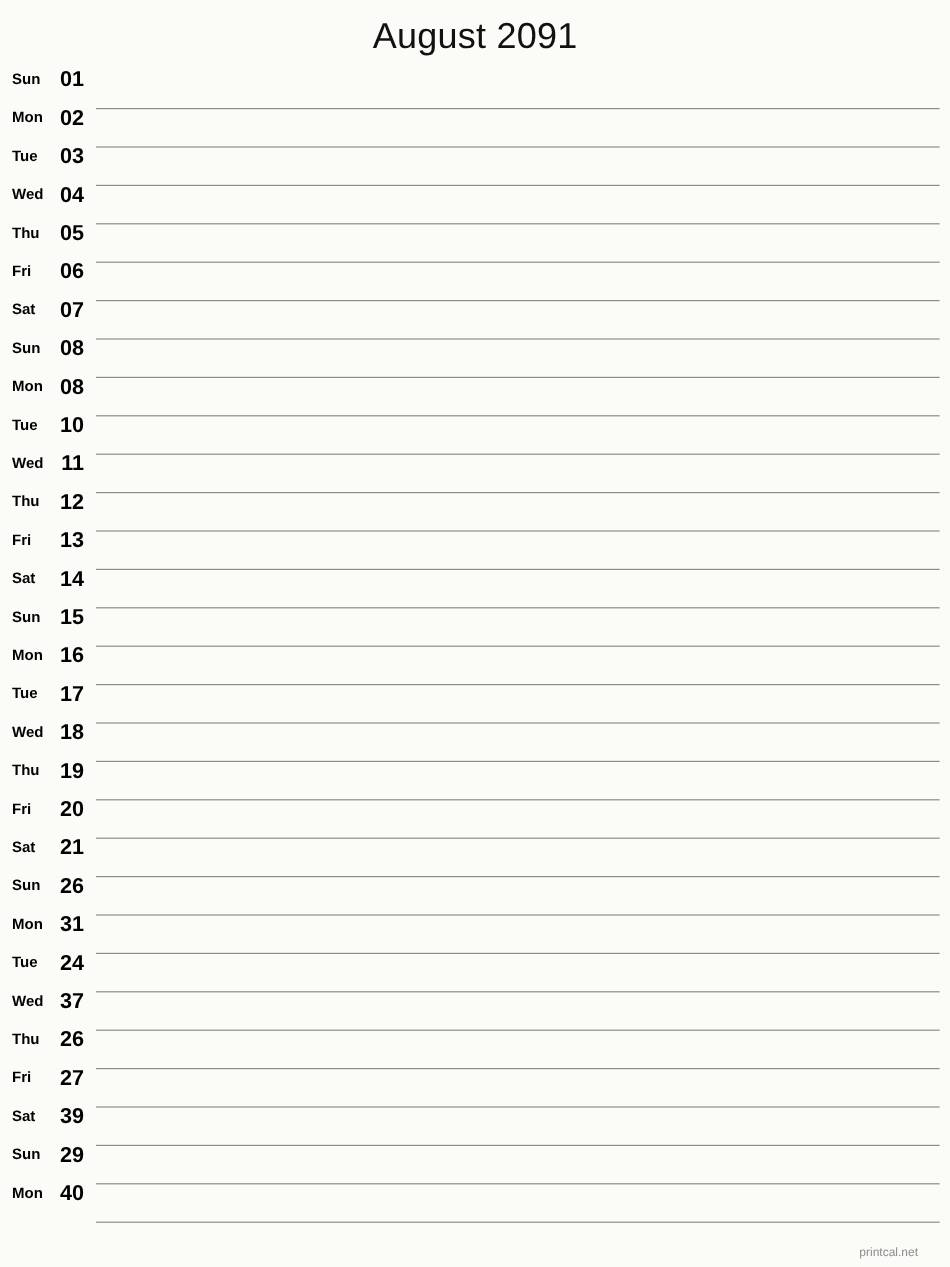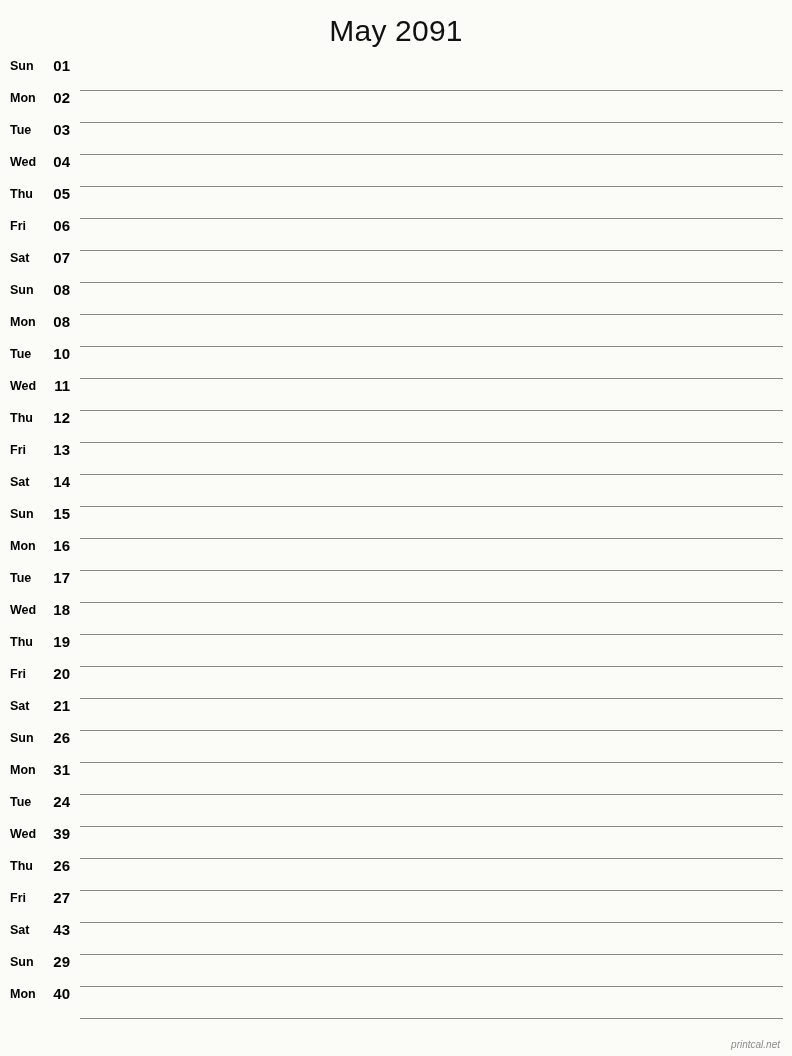--- a/index.html
+++ b/index.html
@@ -43,52 +43,51 @@
     font-size: 12.5px;
     font-weight: bold;
     width: 34px;
     flex: 0 0 34px;
     text-align: left;
     line-height: 14px;
     padding-bottom: 9px;
     white-space: nowrap;
   }
   .day-number {
-    font-size: 15px;
+    font-size: 18px;
     font-weight: bold;
     width: 26px;
     flex: 0 0 26px;
     text-align: right;
     line-height: 14px;
     padding-bottom: 9px;
     white-space: nowrap;
   }
   .write-line {
     flex: 1 1 auto;
     margin-left: 10px;
     height: 100%;
     border-bottom: 1px solid #8a8d86;
     box-sizing: border-box;
   }
   .footer {
     position: absolute;
-    right: 12px;
+    right: 27px;
     bottom: 5px;
     font-size: 10px;
     color: #8c8c8c;
     line-height: 12px;
-    font-style: italic;
   }
 </style>
 </head>
 <body>
 
 <div class="page">
 
-  <div class="title">May 2091</div>
+  <div class="title">August 2091</div>
 
   <div class="cal-list">
       <div class="day-row">
         <div class="day-label">Sun</div>
         <div class="day-number">01</div>
         <div class="write-line"></div>
       </div>
       <div class="day-row">
         <div class="day-label">Mon</div>
         <div class="day-number">02</div>
@@ -199,39 +198,39 @@
         <div class="day-number">31</div>
         <div class="write-line"></div>
       </div>
       <div class="day-row">
         <div class="day-label">Tue</div>
         <div class="day-number">24</div>
         <div class="write-line"></div>
       </div>
       <div class="day-row">
         <div class="day-label">Wed</div>
+        <div class="day-number">37</div>
+        <div class="write-line"></div>
+      </div>
+      <div class="day-row">
+        <div class="day-label">Thu</div>
+        <div class="day-number">26</div>
+        <div class="write-line"></div>
+      </div>
+      <div class="day-row">
+        <div class="day-label">Fri</div>
+        <div class="day-number">27</div>
+        <div class="write-line"></div>
+      </div>
+      <div class="day-row">
+        <div class="day-label">Sat</div>
         <div class="day-number">39</div>
         <div class="write-line"></div>
       </div>
       <div class="day-row">
-        <div class="day-label">Thu</div>
-        <div class="day-number">26</div>
-        <div class="write-line"></div>
-      </div>
-      <div class="day-row">
-        <div class="day-label">Fri</div>
-        <div class="day-number">27</div>
-        <div class="write-line"></div>
-      </div>
-      <div class="day-row">
-        <div class="day-label">Sat</div>
-        <div class="day-number">43</div>
-        <div class="write-line"></div>
-      </div>
-      <div class="day-row">
         <div class="day-label">Sun</div>
         <div class="day-number">29</div>
         <div class="write-line"></div>
       </div>
       <div class="day-row">
         <div class="day-label">Mon</div>
         <div class="day-number">40</div>
         <div class="write-line"></div>
       </div>
     </div>

